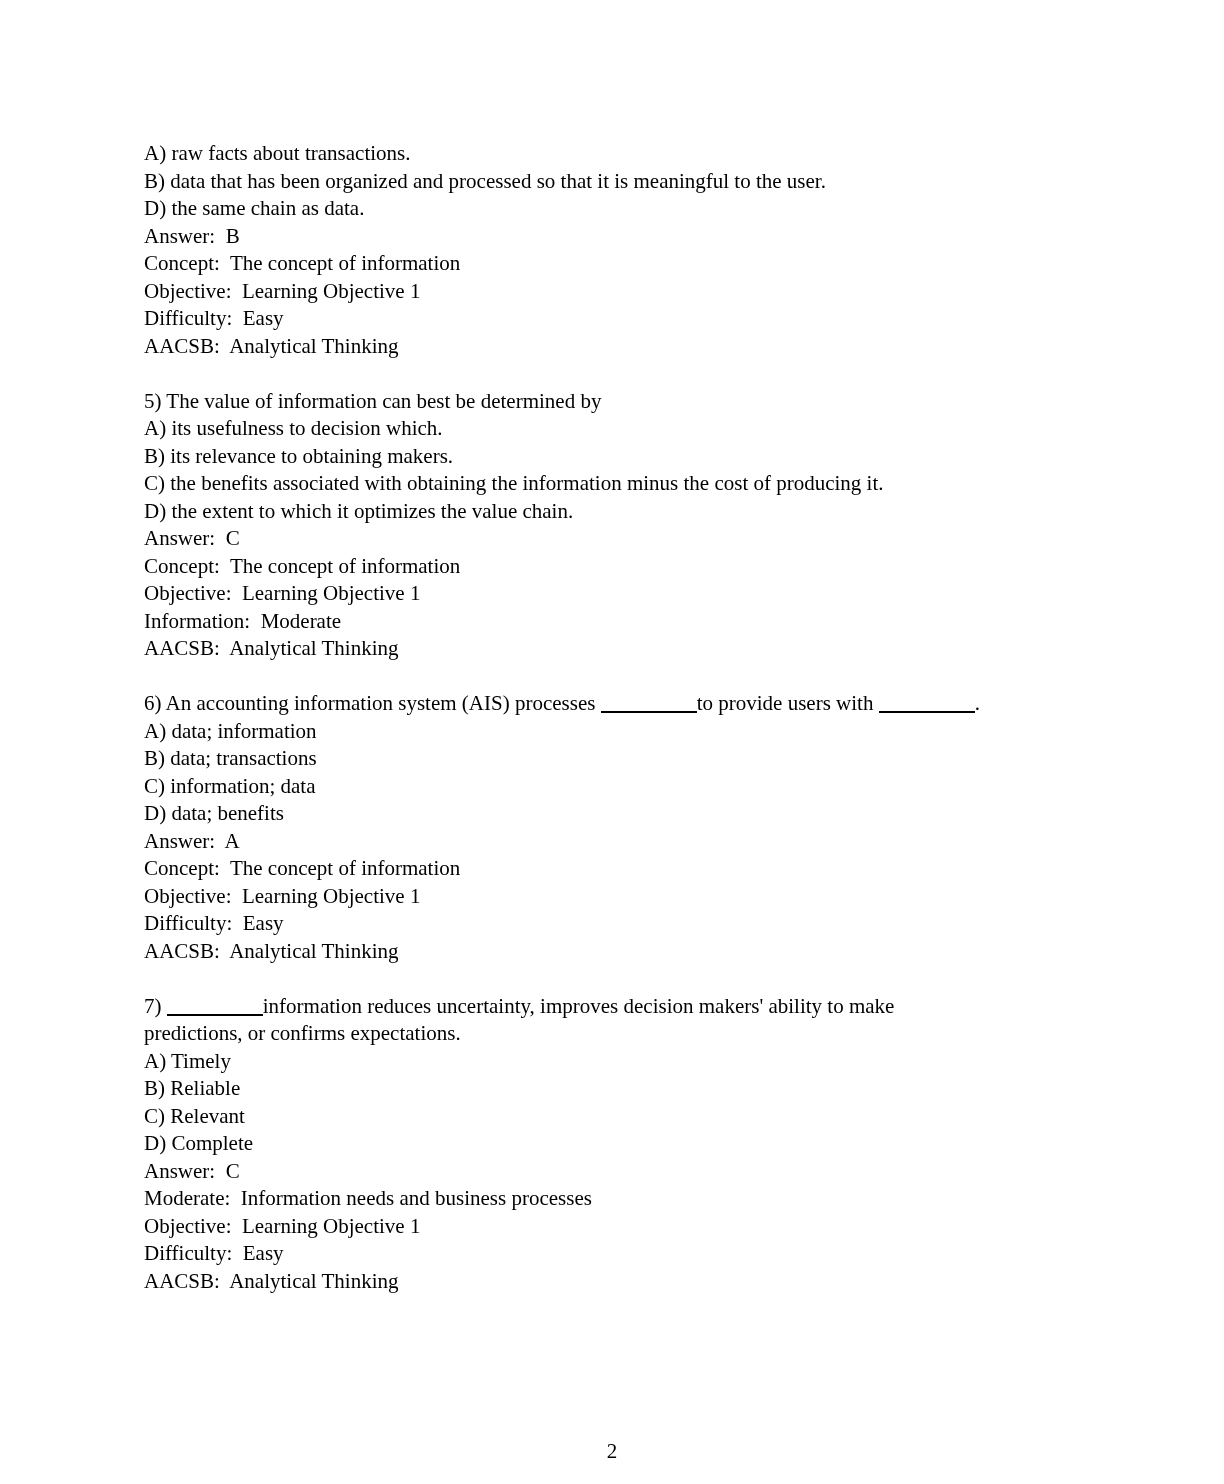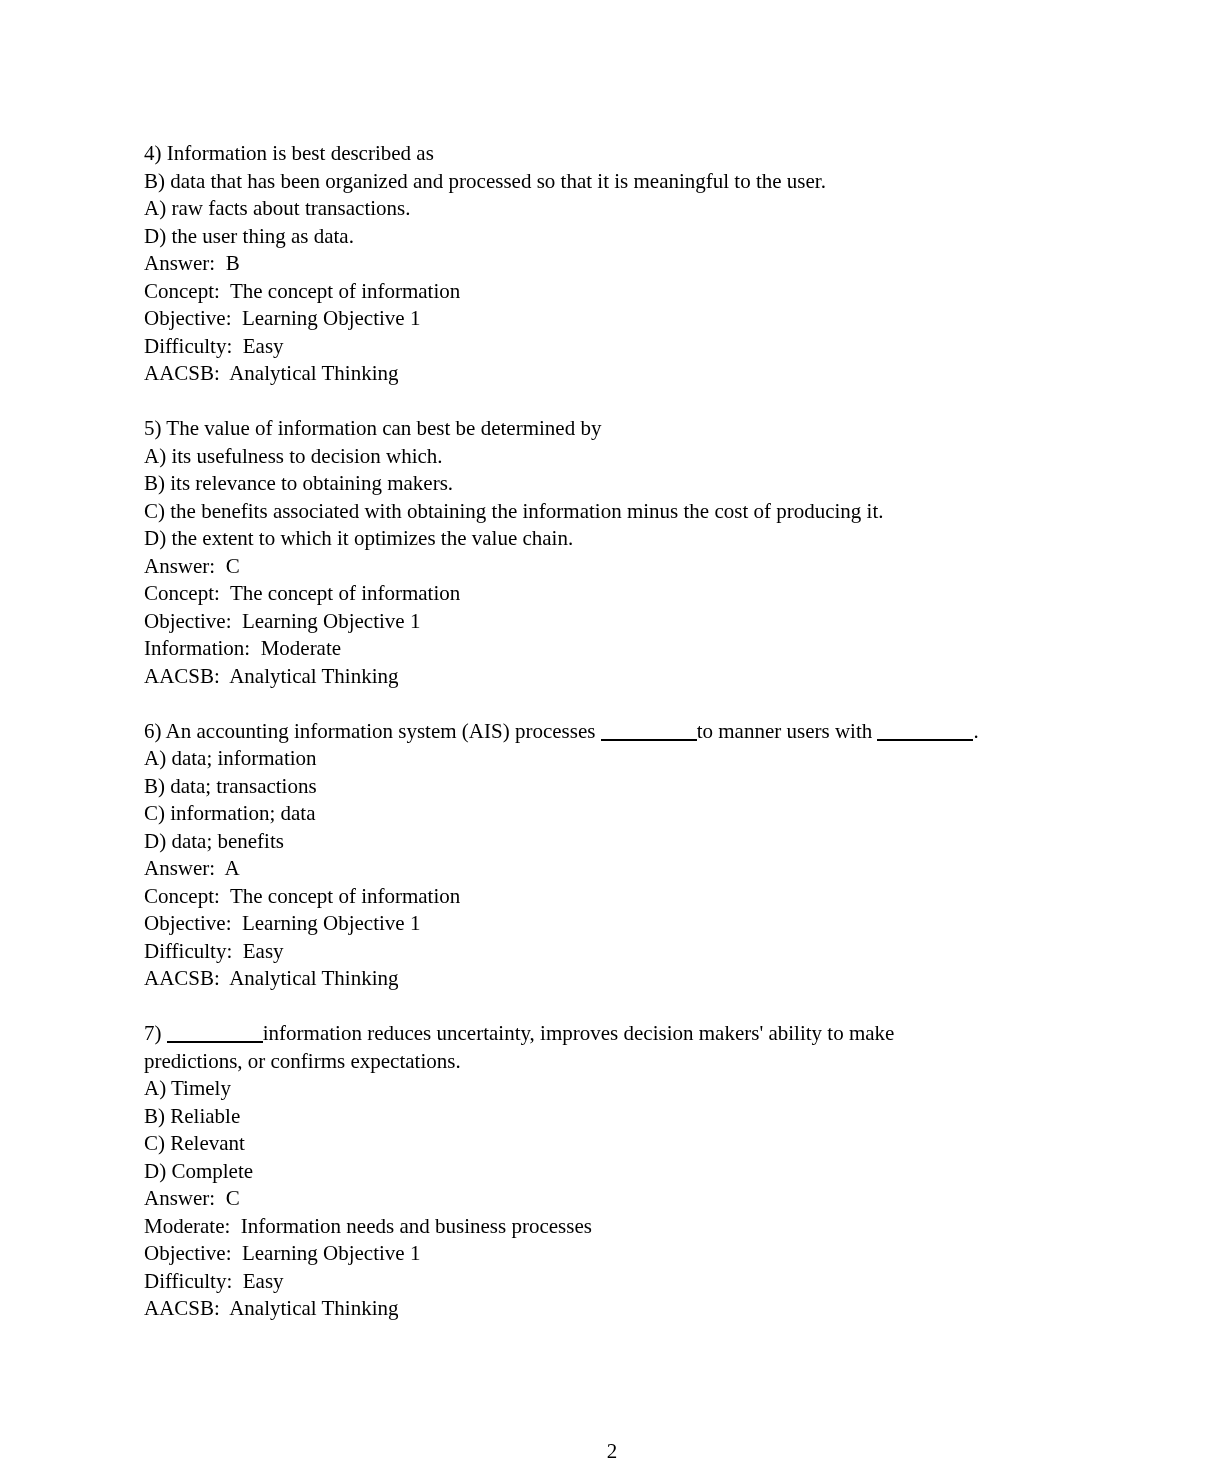--- a/index.html
+++ b/index.html
@@ -44,24 +44,23 @@
     font-size: 21px;
     line-height: 27.5px;
   }
 </style>
 </head>
 <body>
 
 <div class="content">
 
   <section class="question">
-    <div class="line">4) Information is best described as</div>
+    <div class="line">A) raw facts about transactions.</div>
     <div class="line">B) data that has been organized and processed so that it is meaningful to the user.</div>
-    <div class="line">A) raw facts about transactions.</div>
-    <div class="line">D) the user thing as data.</div>
+    <div class="line">D) the same chain as data.</div>
     <div class="line">Answer:  B</div>
     <div class="line">Concept:  The concept of information</div>
     <div class="line">Objective:  Learning Objective 1</div>
     <div class="line">Difficulty:  Easy</div>
     <div class="line">AACSB:  Analytical Thinking</div>
   </section>
 
   <section class="question">
     <div class="line">5) The value of information can best be determined by</div>
     <div class="line">A) its usefulness to decision which.</div>
@@ -69,21 +68,21 @@
     <div class="line">C) the benefits associated with obtaining the information minus the cost of producing it.</div>
     <div class="line">D) the extent to which it optimizes the value chain.</div>
     <div class="line">Answer:  C</div>
     <div class="line">Concept:  The concept of information</div>
     <div class="line">Objective:  Learning Objective 1</div>
     <div class="line">Information:  Moderate</div>
     <div class="line">AACSB:  Analytical Thinking</div>
   </section>
 
   <section class="question">
-    <div class="line"><span>6) An accounting information system (AIS) processes </span><span class="blank"></span><span>to manner users with </span><span class="blank"></span><span>.</span></div>
+    <div class="line"><span>6) An accounting information system (AIS) processes </span><span class="blank"></span><span>to provide users with </span><span class="blank"></span><span>.</span></div>
     <div class="line">A) data; information</div>
     <div class="line">B) data; transactions</div>
     <div class="line">C) information; data</div>
     <div class="line">D) data; benefits</div>
     <div class="line">Answer:  A</div>
     <div class="line">Concept:  The concept of information</div>
     <div class="line">Objective:  Learning Objective 1</div>
     <div class="line">Difficulty:  Easy</div>
     <div class="line">AACSB:  Analytical Thinking</div>
   </section>

